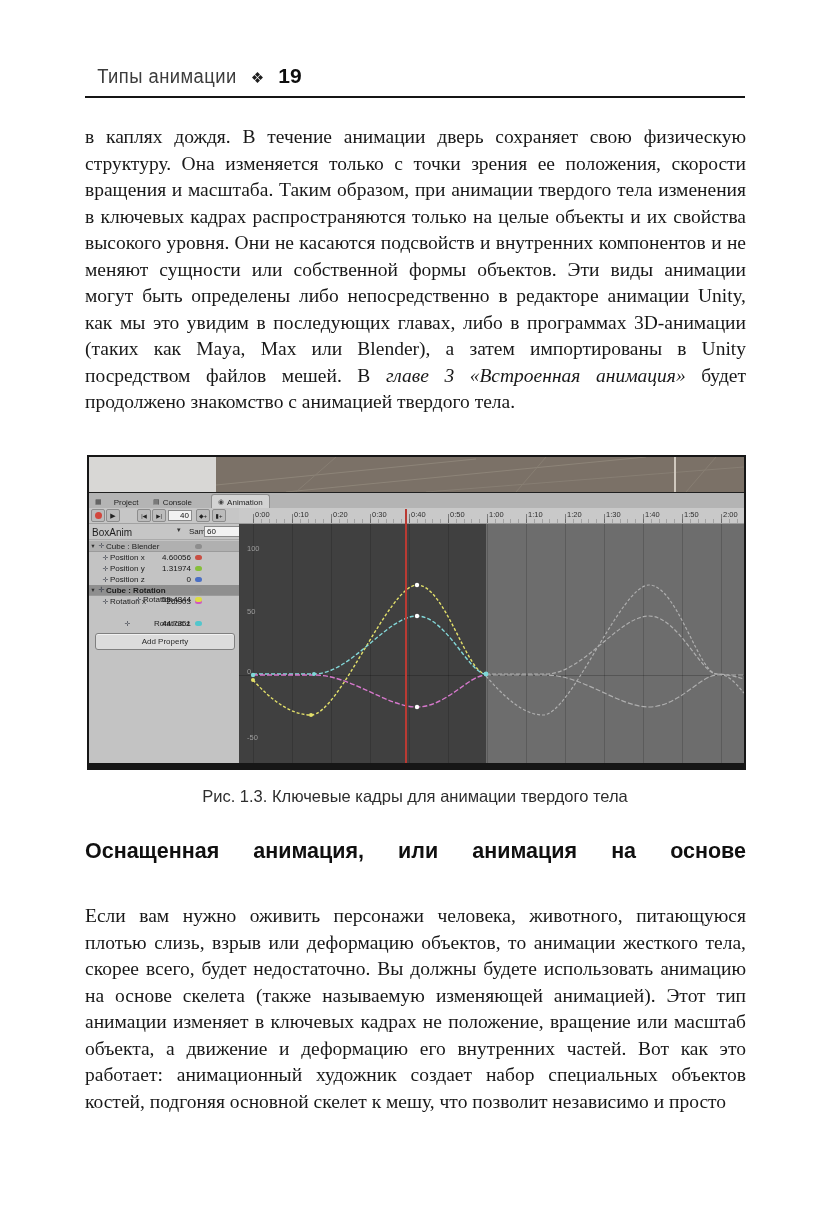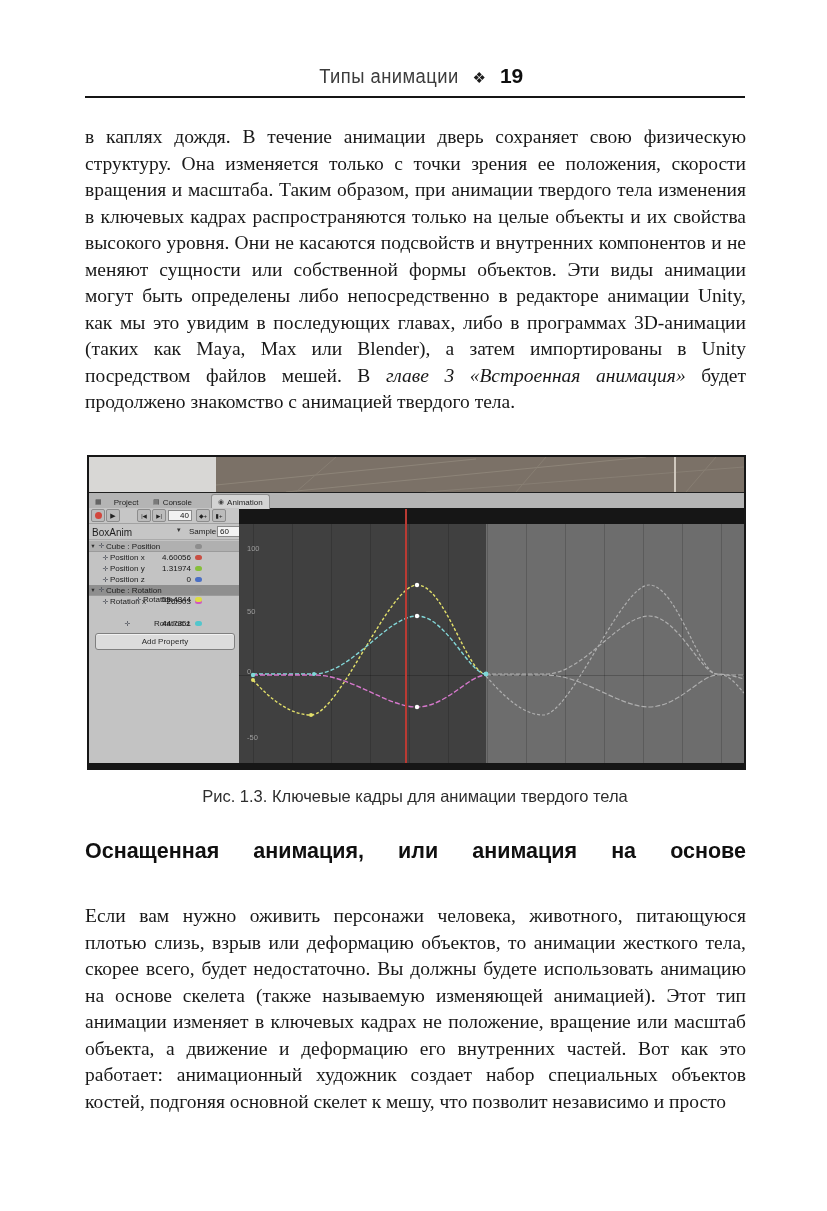--- a/index.html
+++ b/index.html
@@ -1,20 +1,20 @@
 <!DOCTYPE html>
 <html lang="ru"><head>
 <meta charset="utf-8">
 <style>
   html,body{margin:0;padding:0;background:#e8e8e8;}
   .page{position:relative;width:827px;height:1211px;background:#ffffff;margin:0 auto;overflow:hidden;
         font-family:"Liberation Serif", serif;color:#161616;}
 
   
-  .pagehead{position:absolute;top:64px;left:85px;width:660px;display:flex;justify-content:center;
+  .pagehead{position:absolute;top:64px;left:85px;width:660px;display:flex;justify-content:flex-start;
             align-items:baseline;gap:14px;font-family:"Liberation Sans", sans-serif;}
   .pagehead .sec{font-size:20px;color:#3c3c3c;letter-spacing:.5px;transform:scaleX(.92);transform-origin:right;}
   .pagehead .dia{font-size:15px;color:#1c1c1c;}
   .pagehead .pnum{font-size:21px;font-weight:bold;color:#0e0e0e;}
   .headrule{position:absolute;top:96px;left:85px;width:660px;height:2px;background:#151515;}
 
   
   .body{position:absolute;left:85px;width:661px;margin:0;font-size:19.5px;line-height:26.5px;
         text-align:justify;color:#181818;}
   .para1{top:124px;}
@@ -67,21 +67,21 @@
   
   .cliprow{left:0;top:67px;width:150px;height:16px;background:#c6c6c6;border-bottom:1px solid #aaa;box-sizing:border-box;}
   .clipname{position:absolute;left:3px;top:3px;font-size:10px;color:#1d1d1d;}
   .droparrow{position:absolute;left:88px;top:2px;font-size:7px;color:#333;}
   .samplelab{position:absolute;left:100px;top:3px;font-size:8px;color:#1d1d1d;}
 
   
   .panel{left:0;top:83px;width:150px;height:223px;}
   .prow{position:absolute;left:0;width:150px;height:11px;display:flex;align-items:center;font-size:8px;color:#1b1b1b;}
   .prow.group{background:#b0b0b0;border-bottom:1px solid #9b9b9b;box-sizing:border-box;}
-  .prow.selected{background:#8f8f8f;}
+  .prow.selected{background:#8f8f8f;font-weight:bold;}
   .tri{width:8px;text-align:center;font-size:5.5px;color:#2e2e2e;flex:none;}
   .picon{width:9px;text-align:center;font-size:7px;color:#51555e;flex:none;}
   .indent{width:12px;flex:none;}
   .plab{flex:none;white-space:nowrap;}
   .pval{position:absolute;left:58px;width:44px;text-align:right;font-size:8px;color:#141414;}
   .pswatch{position:absolute;left:106px;top:3px;width:7px;height:5px;border-radius:3px;}
   .pswatch.gray{background:#8d8d8d;}
   .addprop{position:absolute;left:6px;top:93px;width:138px;height:15px;background:#dcdcdc;
            border:1px solid #7f7f7f;border-radius:3px;font-size:8px;color:#2a2a2a;
            display:flex;align-items:center;justify-content:center;box-shadow:0 1px 0 rgba(255,255,255,.6) inset;}
@@ -158,33 +158,48 @@
         </div>
         <div class="tfield" style="left:79px;width:24px;text-align:right;">40</div>
         <div class="tbtn" style="left:107px;font-size:6px;">
           <span>◆+</span>
         </div>
         <div class="tbtn" style="left:123px;font-size:6px;">
           <span>▮+</span>
         </div>
       </div>
 
+      <div class="abs ruler">
+        <span class="rlab" style="left:16px;">0:00</span>
+        <span class="rlab" style="left:55px;">0:10</span>
+        <span class="rlab" style="left:94px;">0:20</span>
+        <span class="rlab" style="left:133px;">0:30</span>
+        <span class="rlab" style="left:172px;">0:40</span>
+        <span class="rlab" style="left:211px;">0:50</span>
+        <span class="rlab" style="left:250px;">1:00</span>
+        <span class="rlab" style="left:289px;">1:10</span>
+        <span class="rlab" style="left:328px;">1:20</span>
+        <span class="rlab" style="left:367px;">1:30</span>
+        <span class="rlab" style="left:406px;">1:40</span>
+        <span class="rlab" style="left:445px;">1:50</span>
+        <span class="rlab" style="left:484px;">2:00</span>
+      </div>
 
       <div class="abs cliprow">
         <span class="clipname">BoxAnim</span>
         <span class="droparrow">▾</span>
         <span class="samplelab">Sample</span>
-        <span class="tfield" style="left:128px;width:40px;">60</span>
+        <span class="tfield" style="left:115px;width:40px;">60</span>
       </div>
 
       <div class="abs panel" style="background-color: rgb(195, 195, 195);">
         <div class="prow group" style="top:1px;">
           <span class="tri">▼</span>
           <span class="picon">✛</span>
-          <span class="plab">Cube : Position</span>
+          <span class="plab">Cube : Blender</span>
           <span class="pswatch gray"></span>
         </div>
         <div class="prow" style="top:12px;">
           <span class="indent"></span>
             <span class="picon">✛</span>
           <span class="plab">Position x</span>
           <span class="pval">4.60056</span>
           <span class="pswatch" style="background-color: rgb(201, 79, 67);"></span>
         </div>
         <div class="prow" style="top:23px;">

